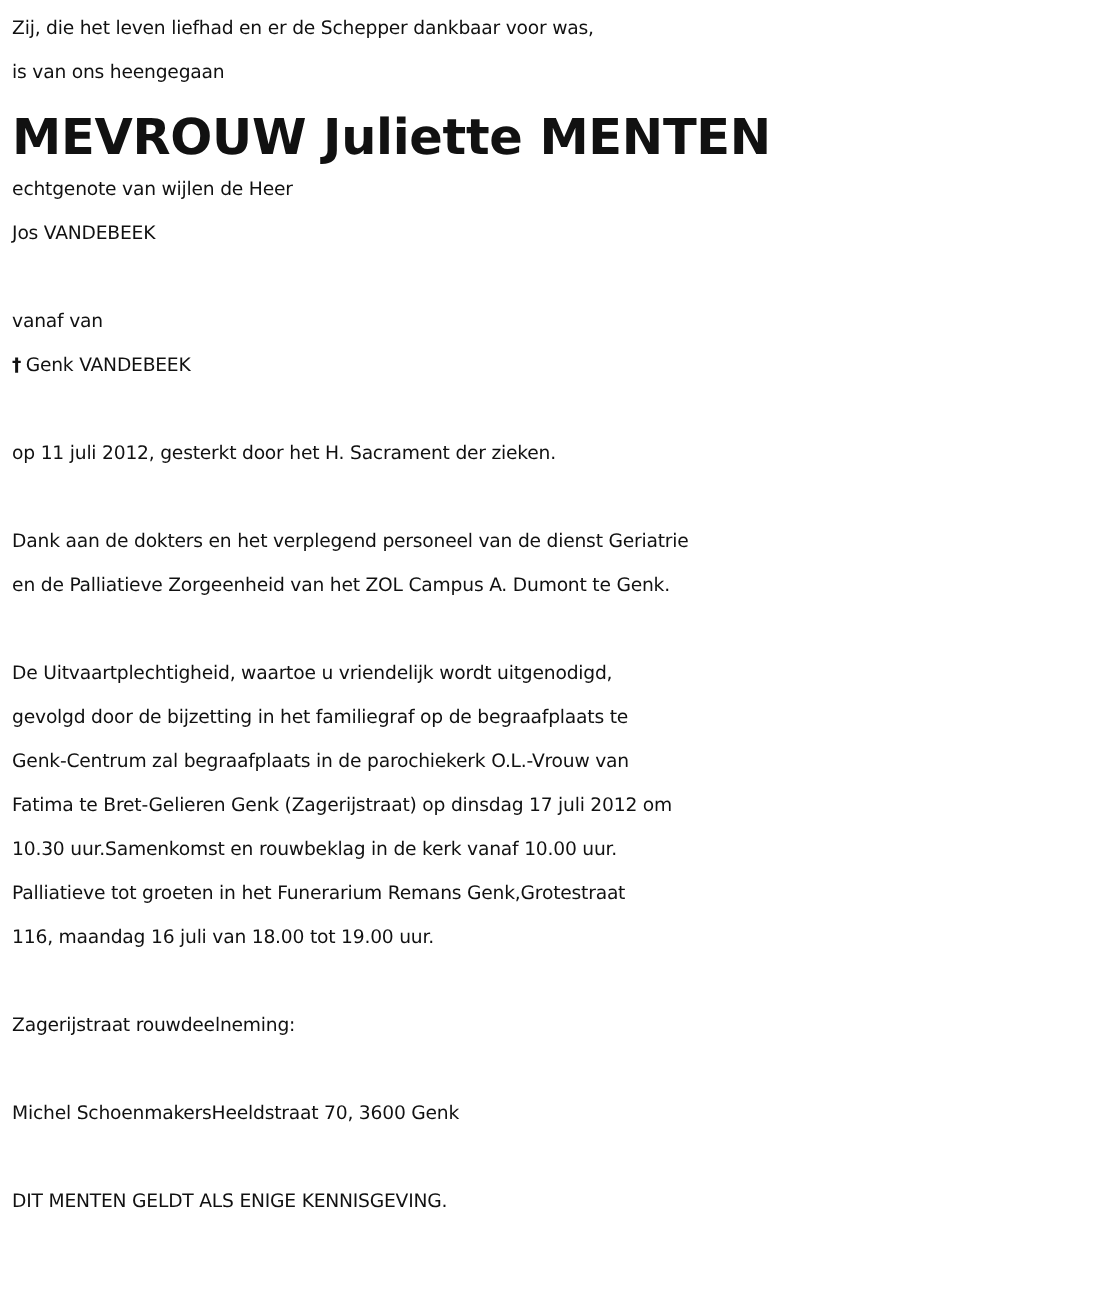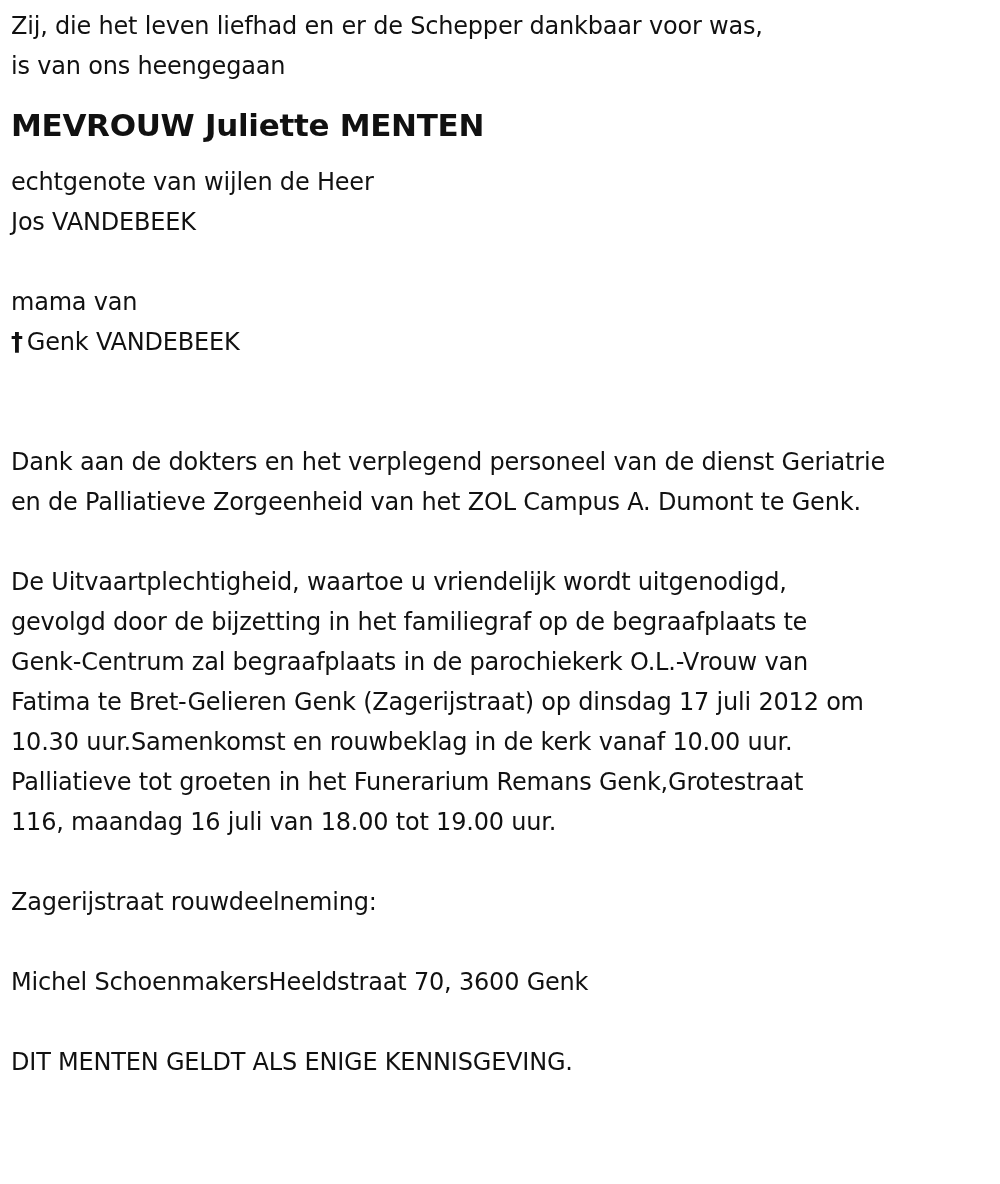--- a/index.html
+++ b/index.html
@@ -12,36 +12,36 @@
       height: 1184px;
       overflow: hidden;
       font-family: "DejaVu Sans", sans-serif;
       color: #111111;
     }
     .page {
       position: relative;
       padding: 6px 0 0 11px;
     }
     .line {
-      font-size: 24px;
+      font-size: 17px;
       line-height: 40px;
       height: 40px;
       white-space: nowrap;
       letter-spacing: -0.2px;
     }
     .gap {
       height: 40px;
     }
     .title {
-      font-size: 31px;
+      font-size: 45px;
       font-weight: bold;
       line-height: 42px;
       height: 42px;
       margin-top: 18px;
-      margin-bottom: 16px;
+      margin-bottom: 6px;
       letter-spacing: -0.3px;
       white-space: nowrap;
     }
     .cross {
       display: inline-block;
       font-weight: bold;
       margin-right: 4px;
     }
   </style>
 </head>
@@ -52,27 +52,28 @@
   <div class="line">Zij, die het leven liefhad en er de Schepper dankbaar voor was,</div>
   <div class="line">is van ons heengegaan</div>
 
   <div class="title">MEVROUW Juliette MENTEN</div>
 
   <div class="line">echtgenote van wijlen de Heer</div>
   <div class="line">Jos VANDEBEEK</div>
 
   <div class="gap"></div>
 
-  <div class="line">mama van</div>
+  <div class="line">vanaf van</div>
   <div class="line">
     <span class="cross">†</span><span>Genk VANDEBEEK</span>
   </div>
 
   <div class="gap"></div>
 
+  <div class="line">op 11 juli 2012, gesterkt door het H. Sacrament der zieken.</div>
 
   <div class="gap"></div>
 
   <div class="line">Dank aan de dokters en het verplegend personeel van de dienst Geriatrie</div>
   <div class="line">en de Palliatieve Zorgeenheid van het ZOL Campus A. Dumont te Genk.</div>
 
   <div class="gap"></div>
 
   <div class="line">De Uitvaartplechtigheid, waartoe u vriendelijk wordt uitgenodigd,</div>
   <div class="line">gevolgd door de bijzetting in het familiegraf op de begraafplaats te</div>

